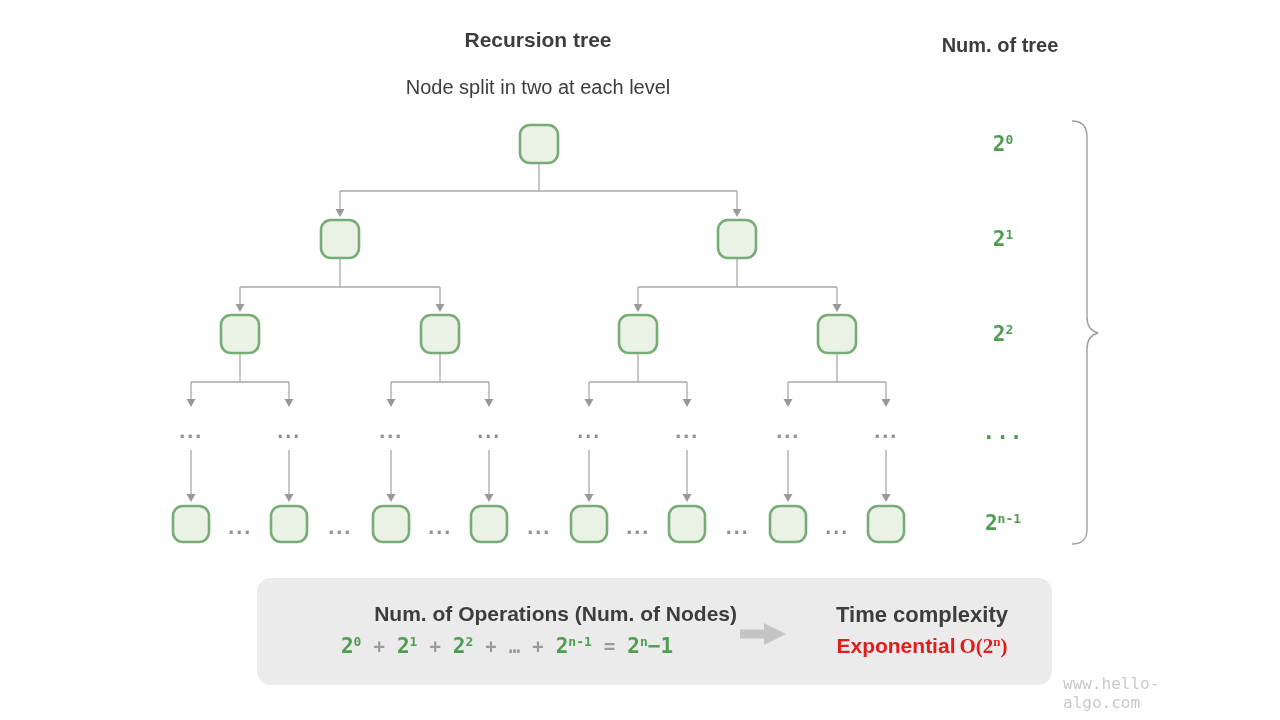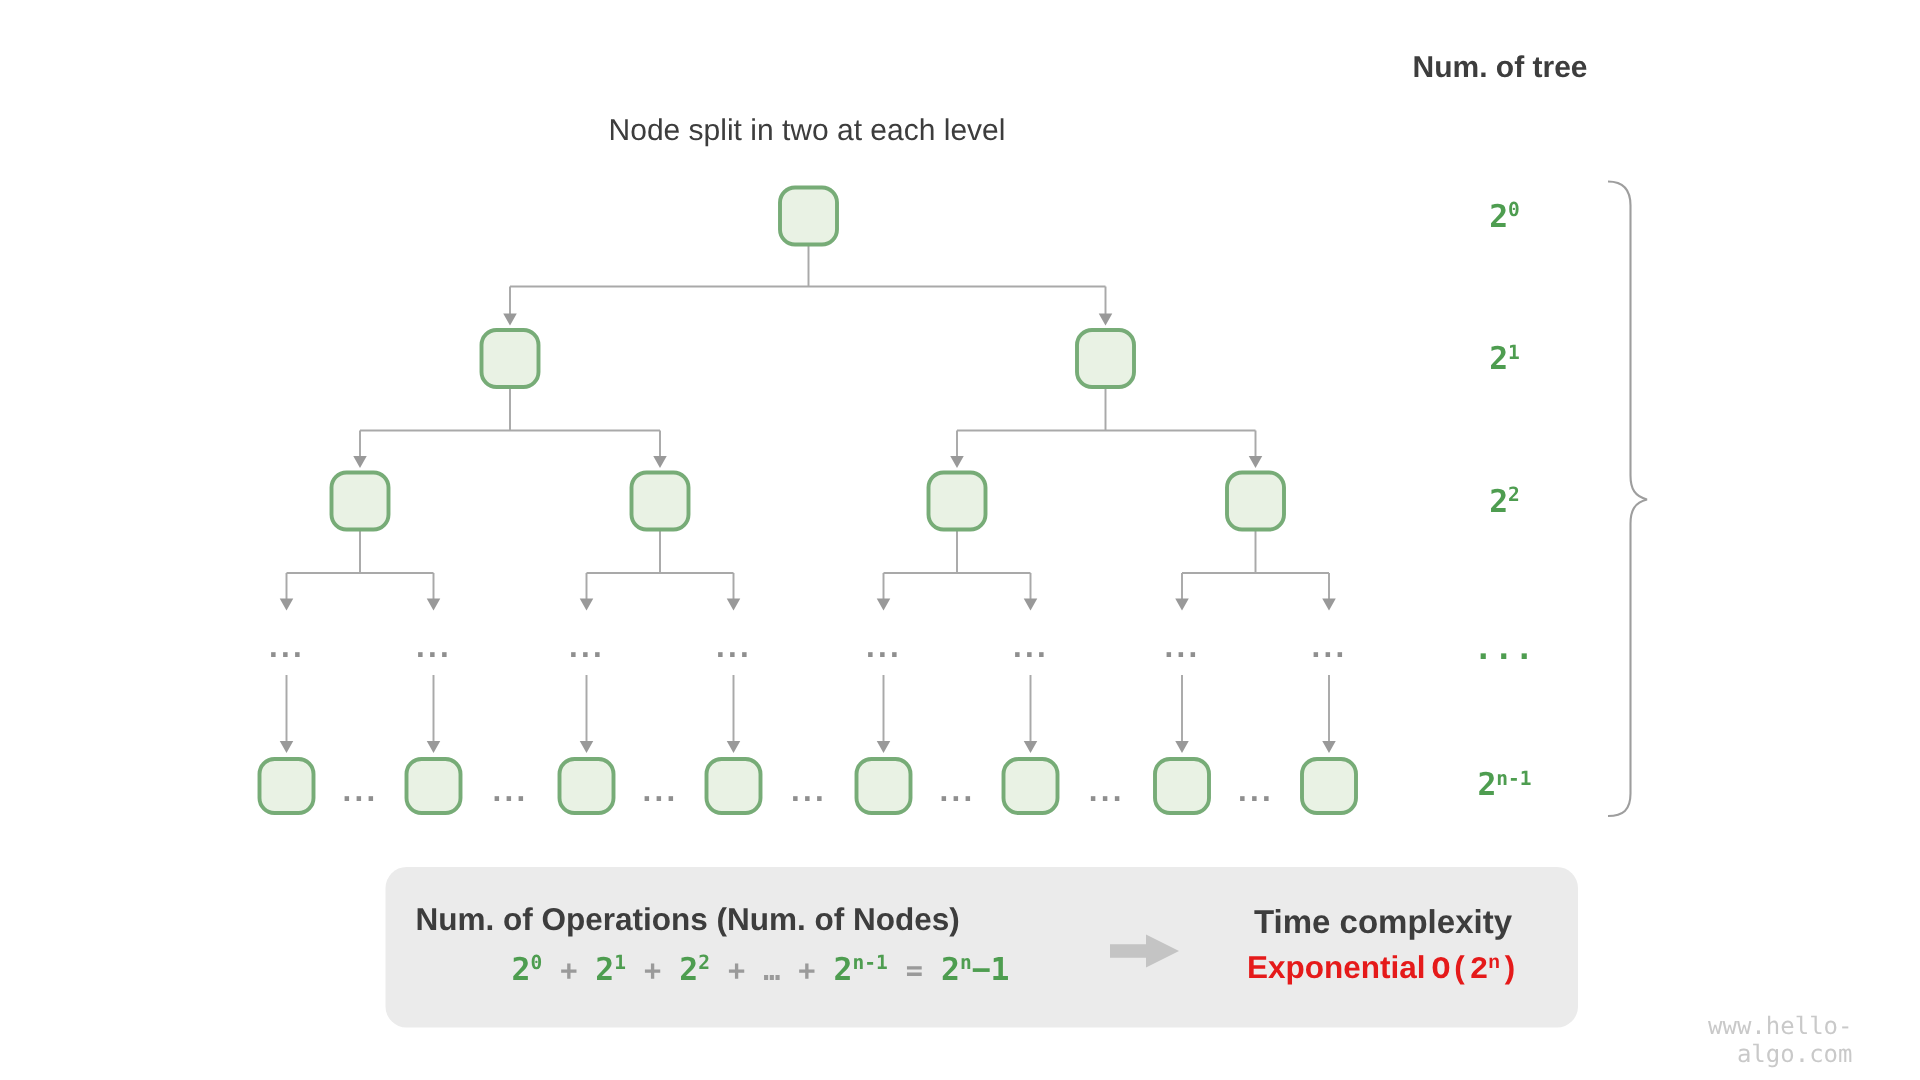--- a/index.html
+++ b/index.html
@@ -35,42 +35,43 @@
       vertical-align:baseline;}
   .dots-label{letter-spacing:1px;}
 
   .brace-label{left:1108px;top:304px;width:124px;text-align:center;
       font-size:21px;line-height:29px;color:var(--text-dark);}
   .brace-label .n-green{color:var(--green);font-family:"DejaVu Sans Mono",monospace;
       font-weight:bold;margin-right:8px;}
 
   .summary-box{left:257px;top:578px;width:795px;height:107px;background:var(--box-bg);
       border-radius:14px;}
-  .sb-left-title{left:20px;top:24px;width:460px;text-align:left;
+  .sb-left-title{left:20px;top:24px;width:460px;text-align:right;
       font-size:21px;font-weight:bold;}
   .sb-formula{left:20px;top:56px;width:460px;display:flex;justify-content:center;
       align-items:baseline;gap:12px;font-family:"DejaVu Sans Mono",monospace;
       font-weight:bold;font-size:21px;}
   .tok.green{color:var(--green);}
   .tok.gray{color:var(--gray-op);font-size:19px;}
   .sb-right-title{left:540px;top:24px;width:250px;text-align:center;
       font-size:22px;font-weight:bold;}
   .sb-complexity{left:540px;top:56px;width:250px;text-align:center;
       font-size:21px;font-weight:bold;color:var(--red);}
-  .big-o{font-family:Liberation Mono, monospace;margin-left:4px;}
+  .big-o{font-family:Liberation Serif, serif;margin-left:4px;}
   .arrow-icon{left:483px;top:44px;}
 
-  .watermark{left:1063px;top:674px;width:172px;text-align:right;
+  .watermark{left:1063px;top:674px;width:172px;
       font-family:"DejaVu Sans Mono",monospace;font-size:16px;color:var(--watermark);}
 </style>
 </head>
 <body>
 
 <div class="canvas">
 
+  <div class="abs main-title">Recursion tree</div>
   <div class="abs main-subtitle">Node split in two at each level</div>
 
   <div class="abs right-title">
     <div>Num. of tree</div>
   </div>
 
   <svg id="tree-svg" class="abs" width="1280" height="720" viewBox="0 0 1280 720">
       <line x1="539" y1="163" x2="539" y2="191" class="tl"></line>
       <line x1="340" y1="191" x2="737" y2="191" class="tl"></line>
       <line x1="340" y1="191" x2="340" y2="210" class="tl"></line>

